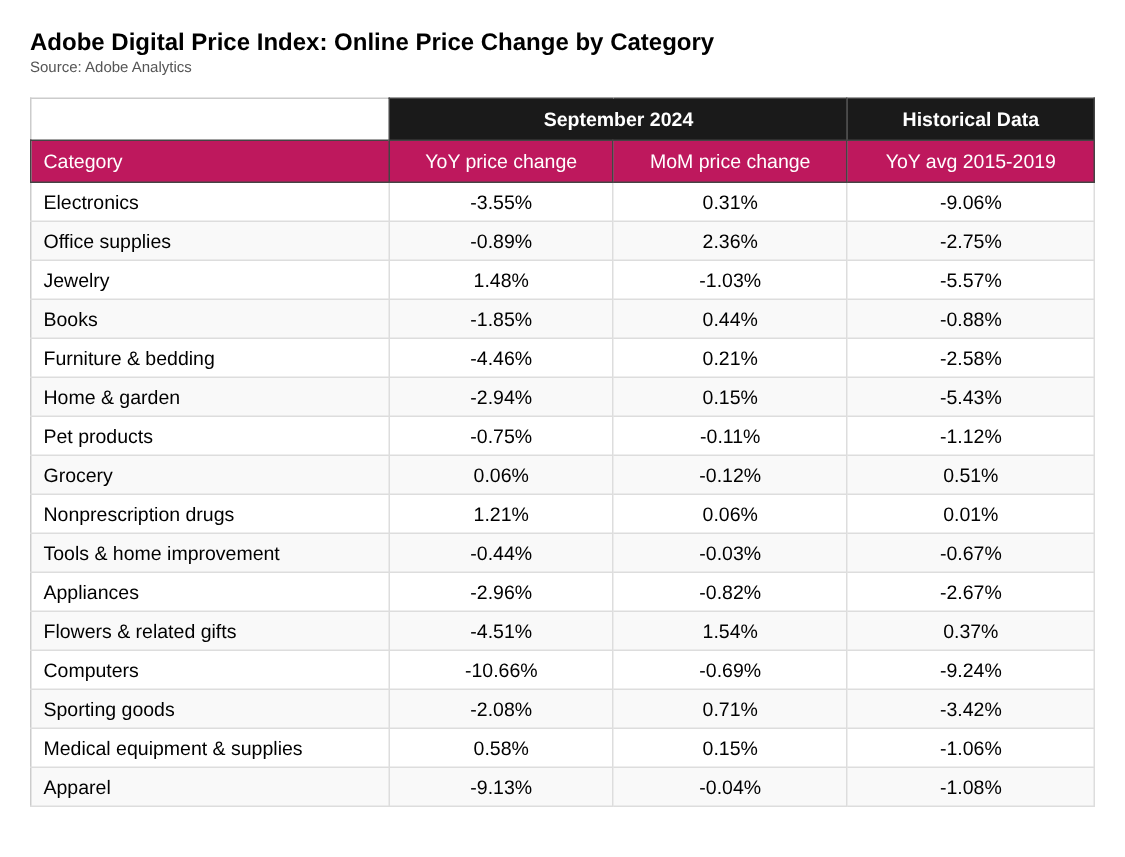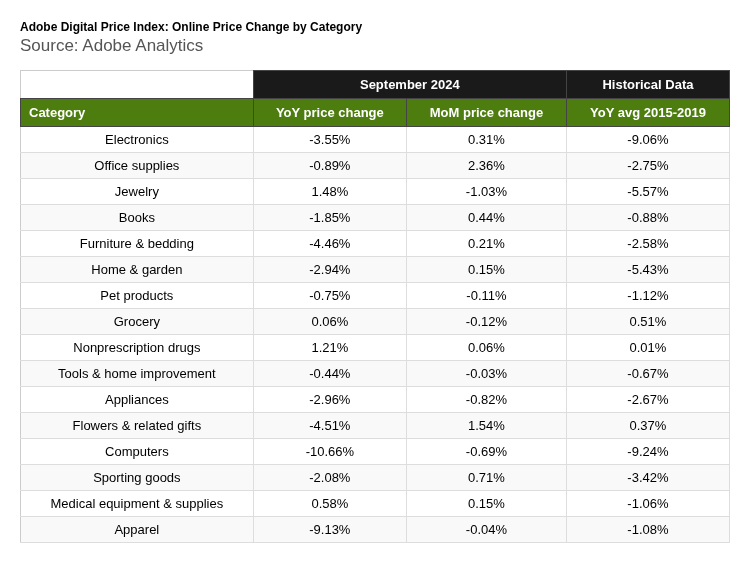--- a/index.html
+++ b/index.html
@@ -4,27 +4,27 @@
   <style>
     * { margin: 0; padding: 0; box-sizing: border-box; }
     body {
       font-family: Arial, sans-serif;
       background: #fff;
       padding: 20px;
       width: 750px;
       min-height: 571px;
     }
     .page-title {
-      font-size: 12px;
+      font-size: 16px;
       font-weight: bold;
       margin-bottom: 2px;
       color: #000;
     }
     .page-subtitle {
-      font-size: 17px;
+      font-size: 10px;
       color: #555;
       margin-bottom: 14px;
     }
     table {
       width: 100%;
       border-collapse: collapse;
       font-size: 13px;
     }
     
     .group-header th {
@@ -34,41 +34,41 @@
       padding: 6px 12px;
       font-weight: bold;
       border: 1px solid #444;
     }
     .group-header th.empty {
       background: #fff;
       border: none;
     }
     
     .col-header th {
-      background: #4d7c0f;
+      background: #be185d;
       color: #fff;
       padding: 6px 8px;
-      font-weight: bold;
+      font-weight: normal;
       border: 1px solid #444;
     }
     .col-header th.cat-col {
       text-align: left;
     }
     .col-header th.data-col {
       text-align: center;
     }
     
     tbody tr td {
       padding: 5px 8px;
       border-bottom: 1px solid #ddd;
       border-left: 1px solid #ddd;
       border-right: 1px solid #ddd;
     }
     tbody tr td.cat-col {
-      text-align: center;
+      text-align: left;
       color: #000;
       border-left: 1px solid #ccc;
     }
     tbody tr td.data-col {
       text-align: center;
       color: #000;
     }
     tbody tr:nth-child(odd) {
       background: #fff;
     }

